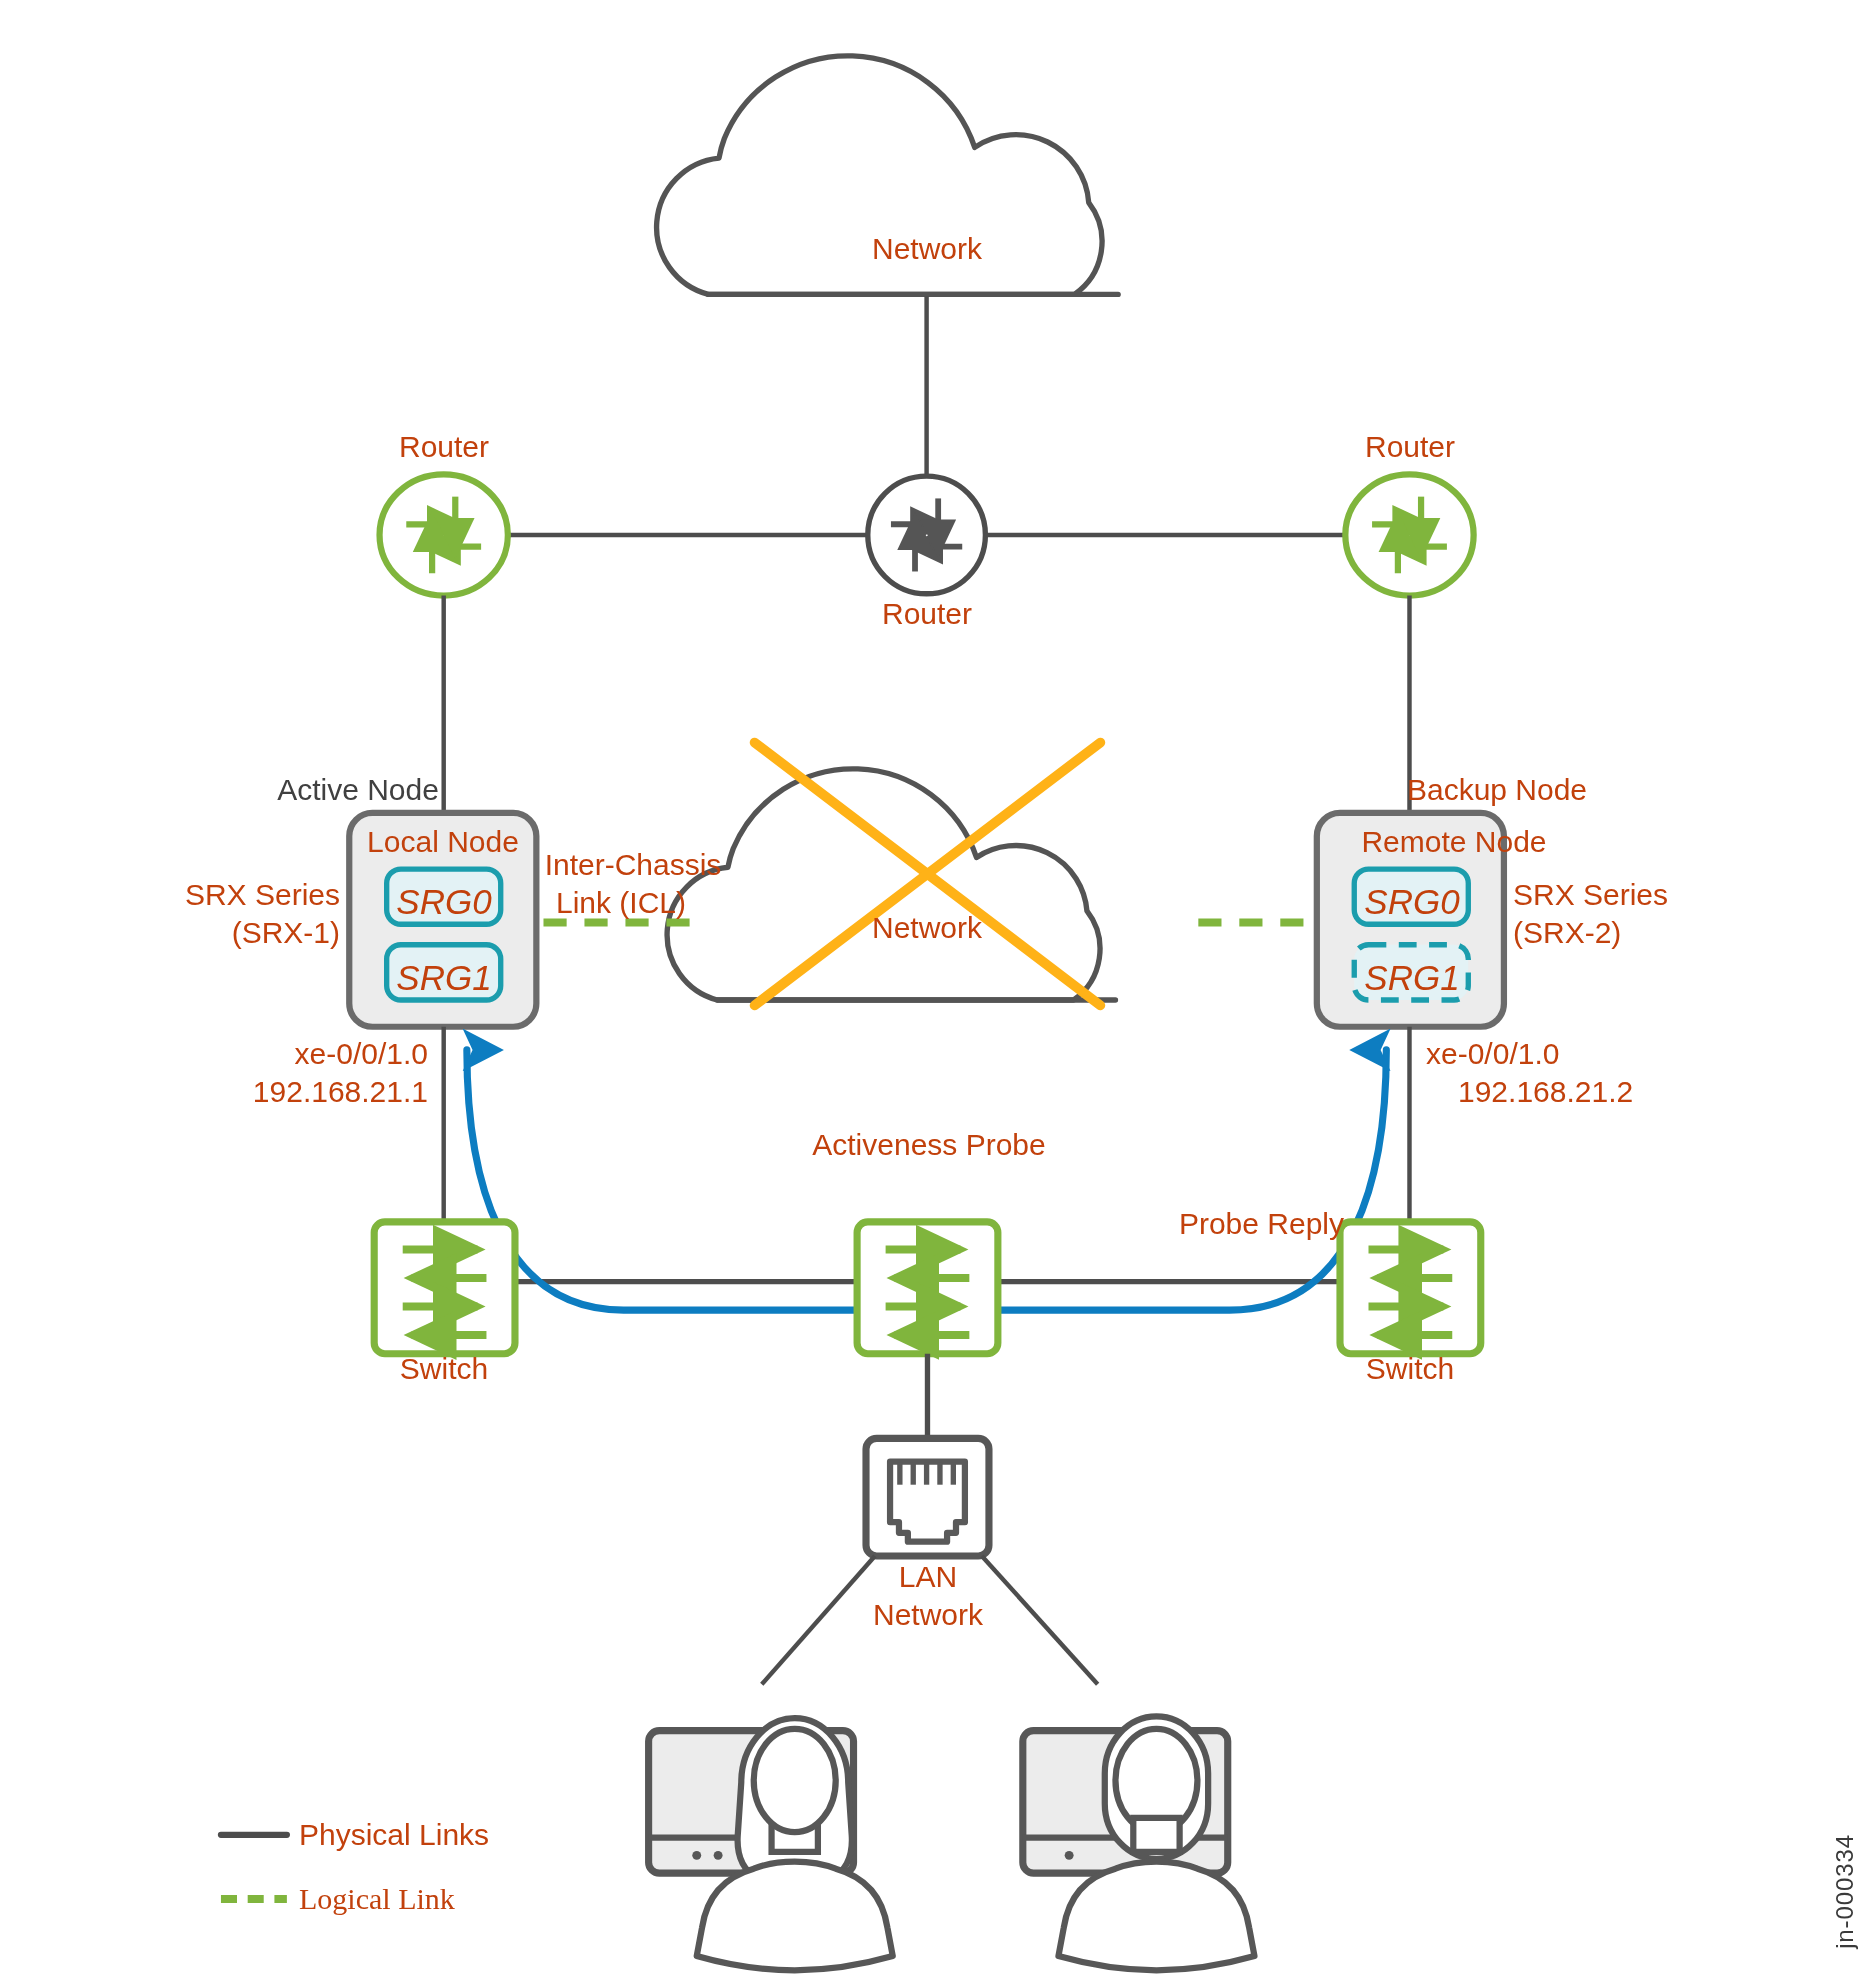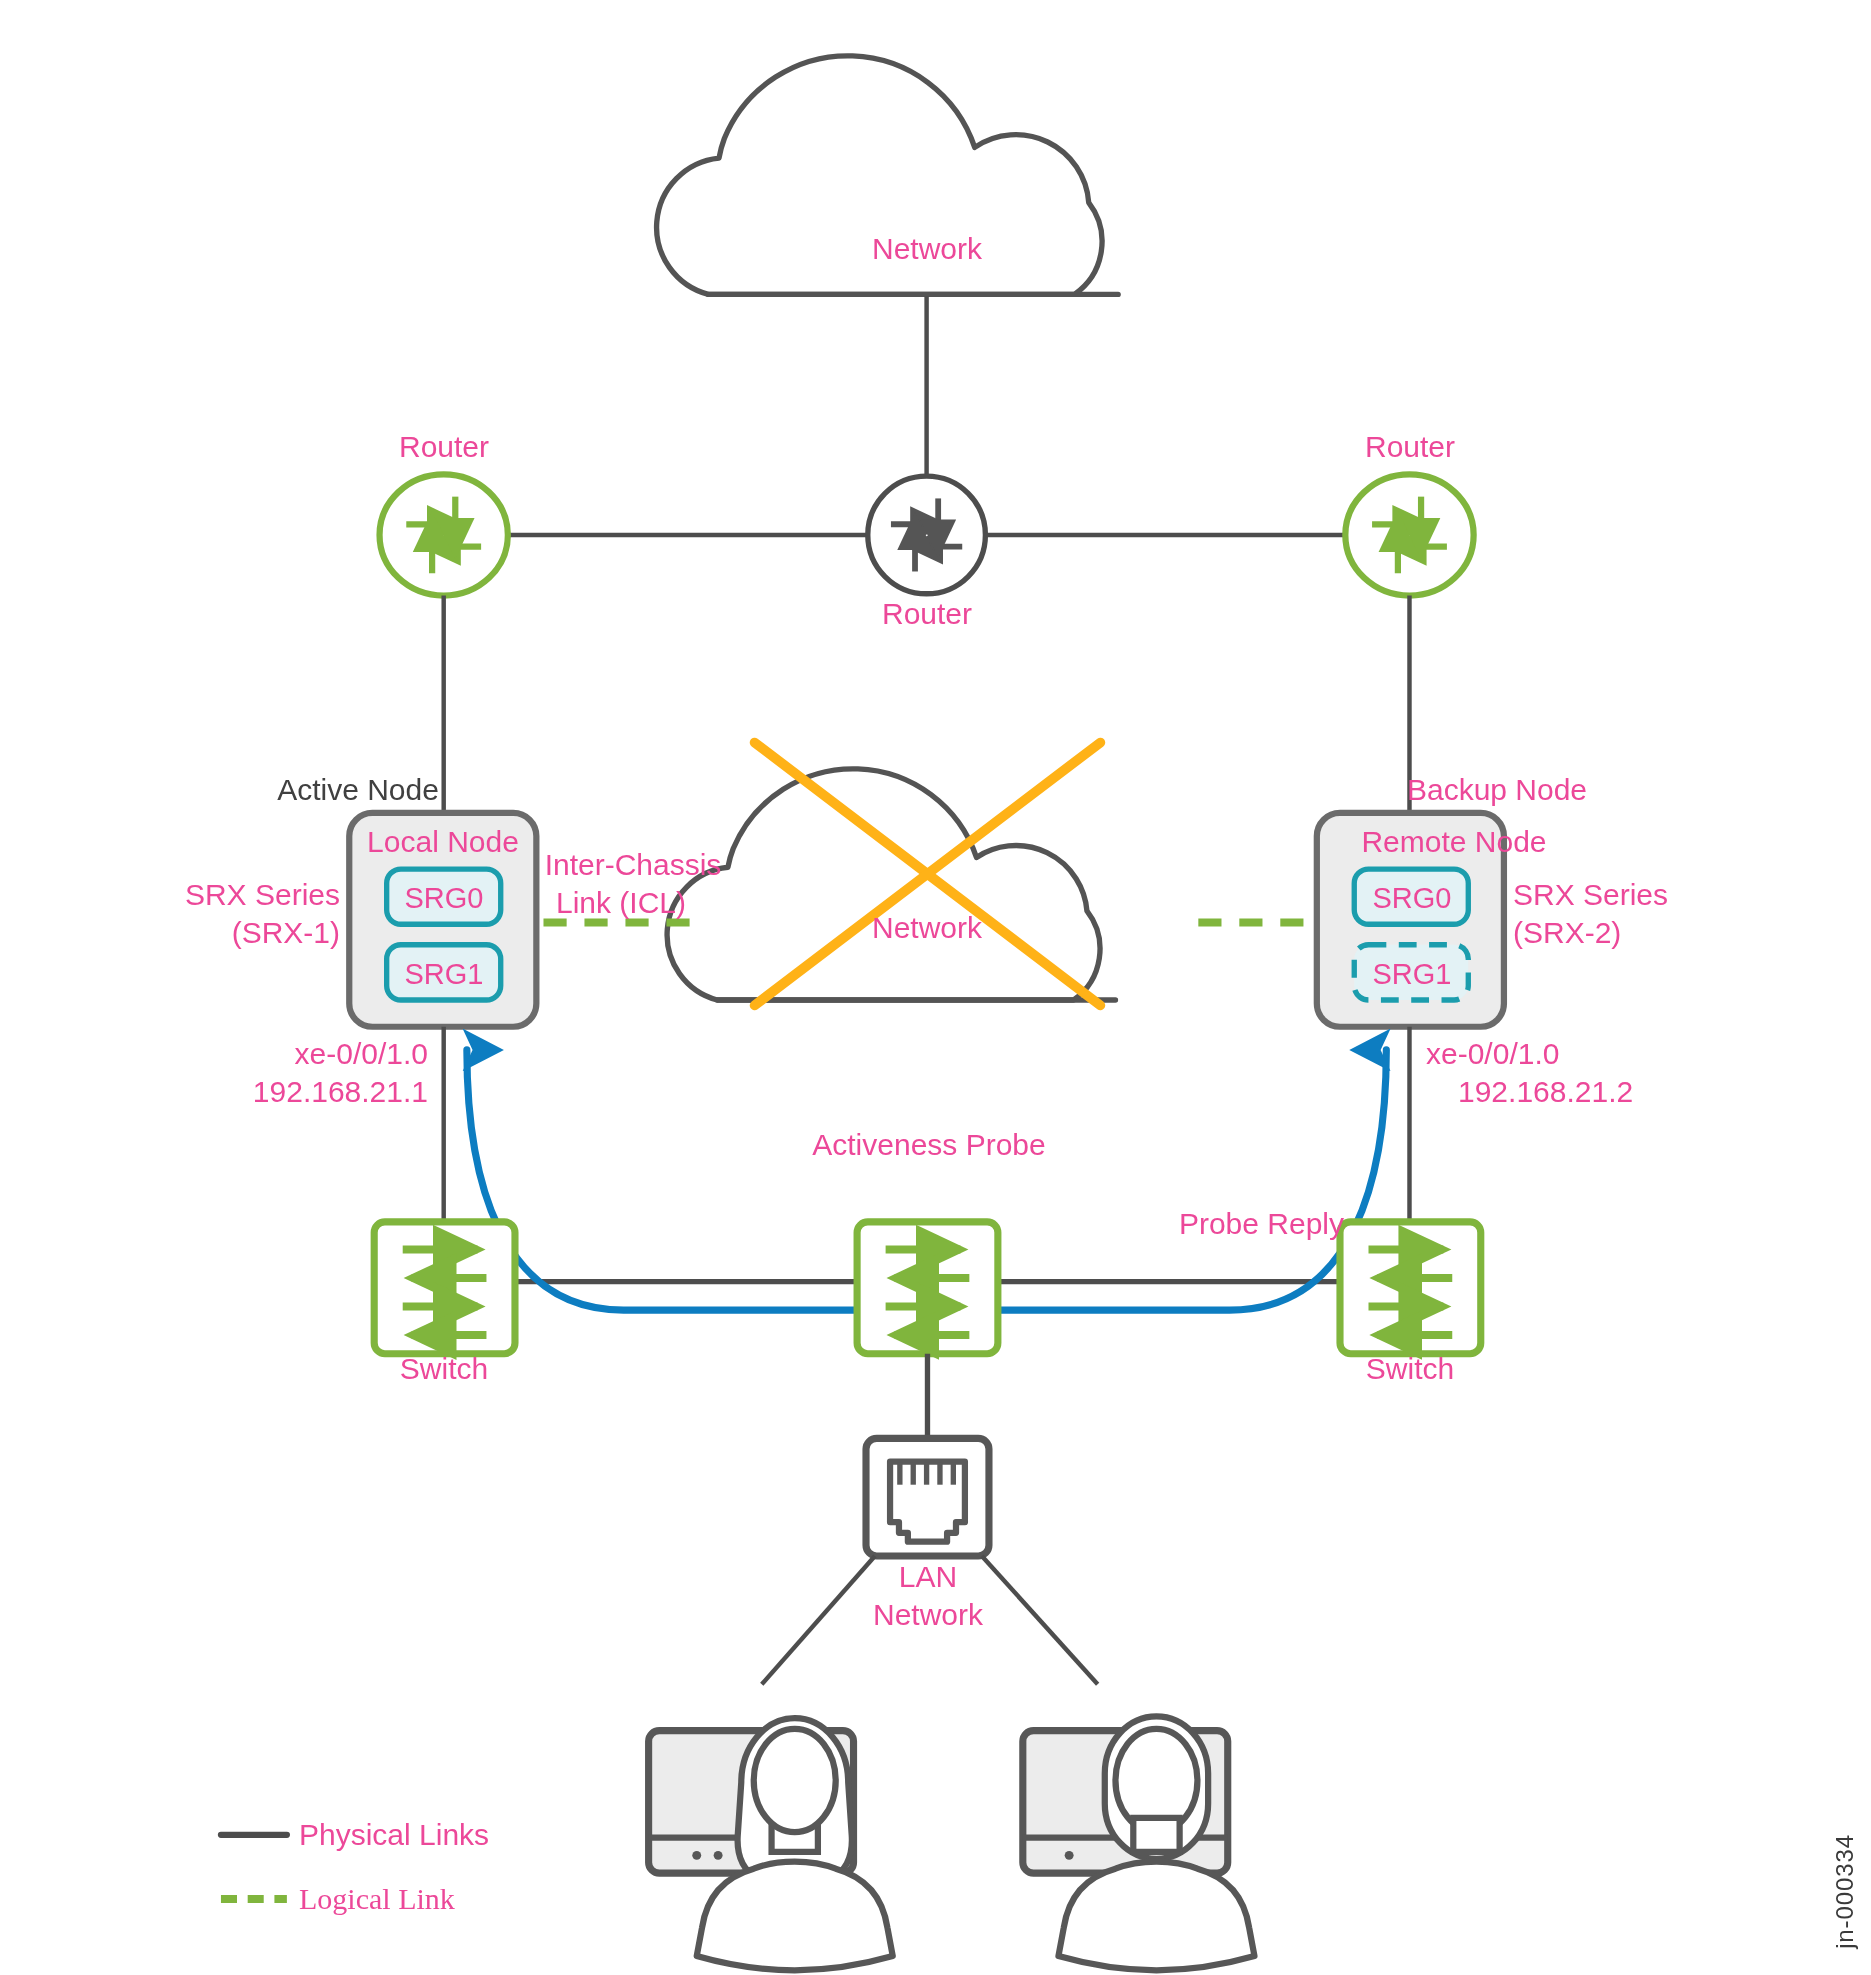--- a/index.html
+++ b/index.html
@@ -1,24 +1,24 @@
 <!DOCTYPE html>
 <html style="font-size:14.3px"><head>
 <meta charset="utf-8">
 <style>
   html,body{margin:0;padding:0;background:#ffffff;}
   body{width:1871px;height:1976px;font-family:"Liberation Sans",sans-serif;}
   #stage{position:relative;width:1871px;height:1976px;overflow:hidden;background:#fff;}
   svg.layer{position:absolute;left:0;top:0;width:1871px;height:1976px;}
-  .lbl{position:absolute;font-family:"Liberation Sans",sans-serif;color:#ec4899;white-space:pre;line-height:1.28;}
+  .lbl{position:absolute;font-family:"Liberation Sans",sans-serif;color:#c2410c;white-space:pre;line-height:1.28;}
   .c{transform:translateX(-50%);text-align:center;}
   .r{transform:translateX(-100%);text-align:right;}
   .teal{color:#404040;}
   .f34{font-size:30px;}
-  .f33{font-size:29px;}
+  .f33{font-size:35px;font-style:italic;}
   .wm{position:absolute;right:12.5px;bottom:27px;font-size:24px;color:#3a3a3a;
       writing-mode:vertical-rl;transform:rotate(180deg);letter-spacing:0.9px;}
 </style>
 </head>
 <body>
 
 <div id="stage">
 
   <svg class="layer" viewBox="0 0 2100 2217">
     <defs>

